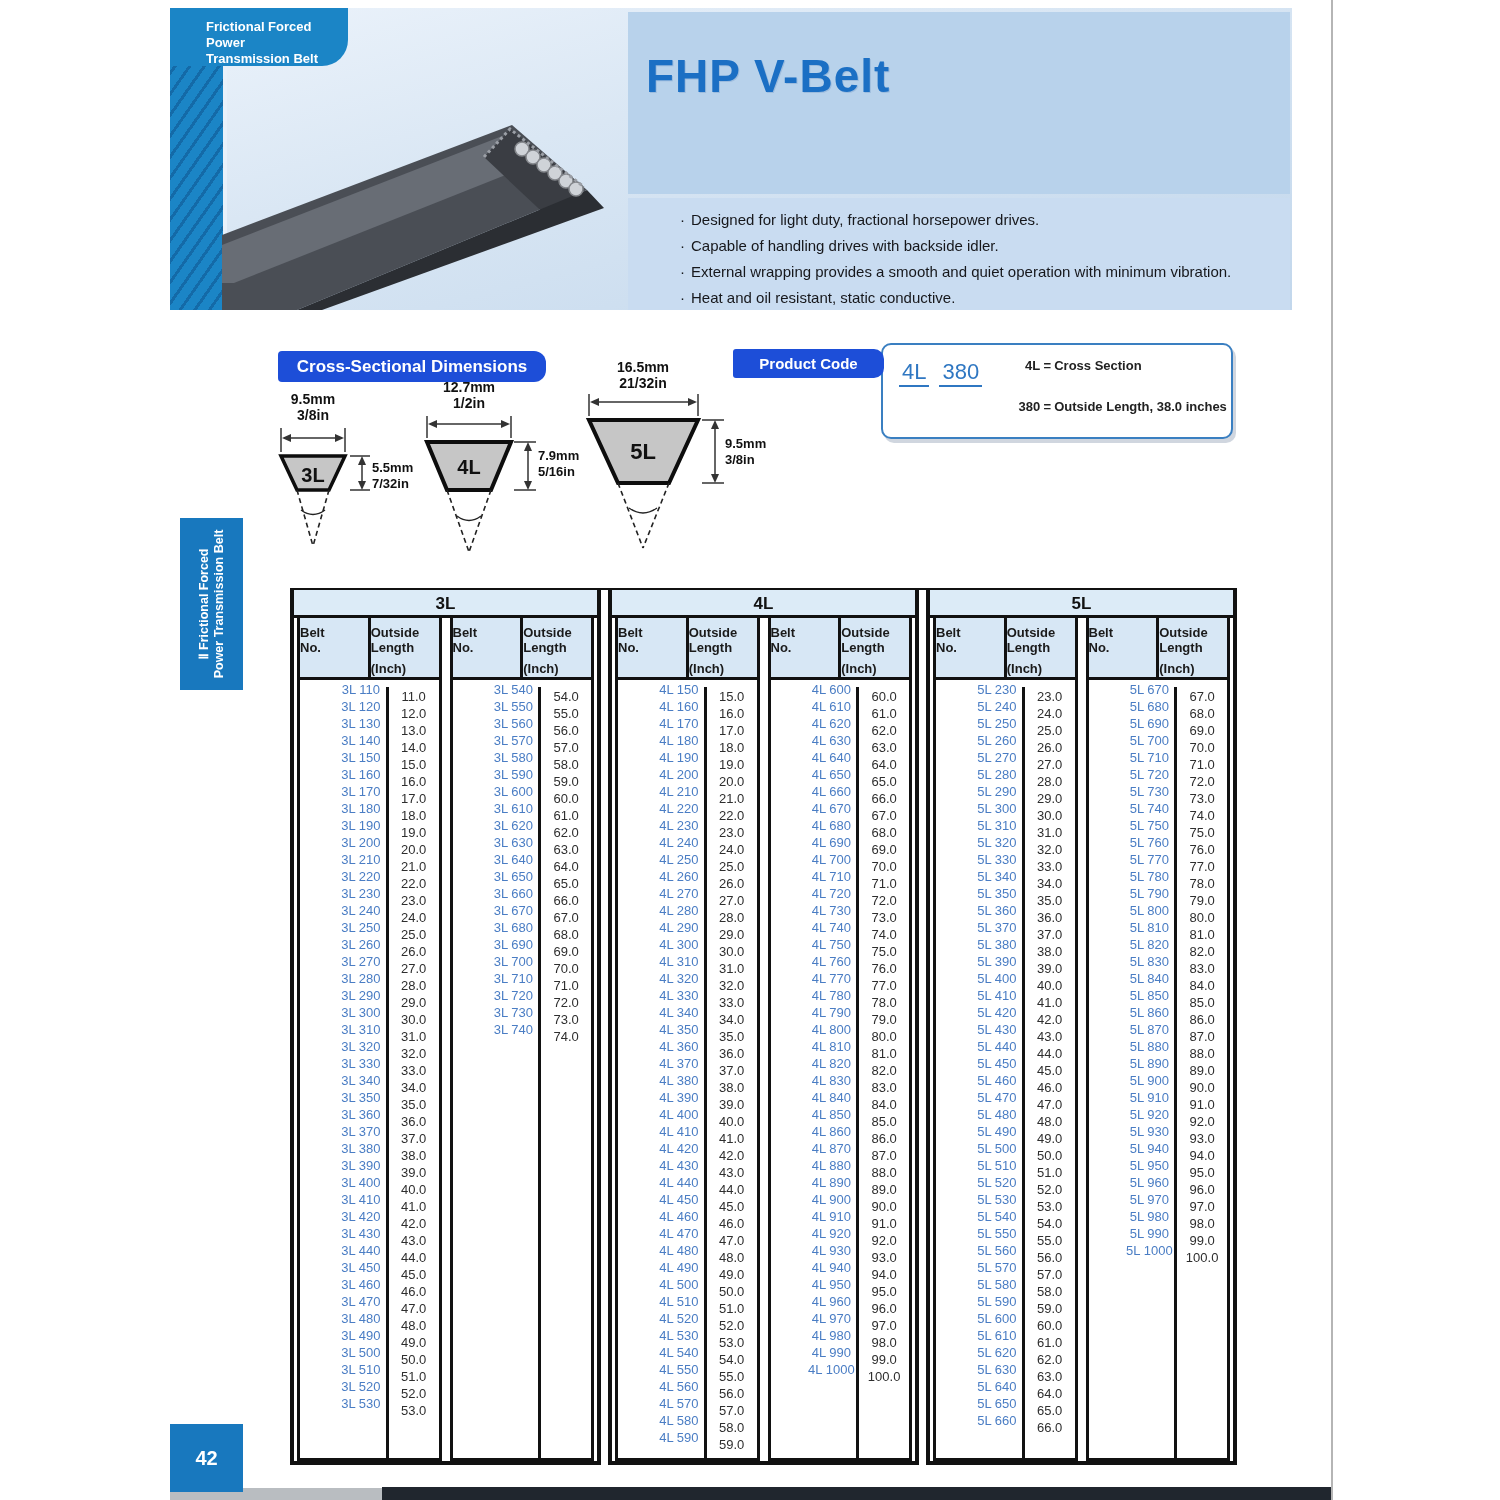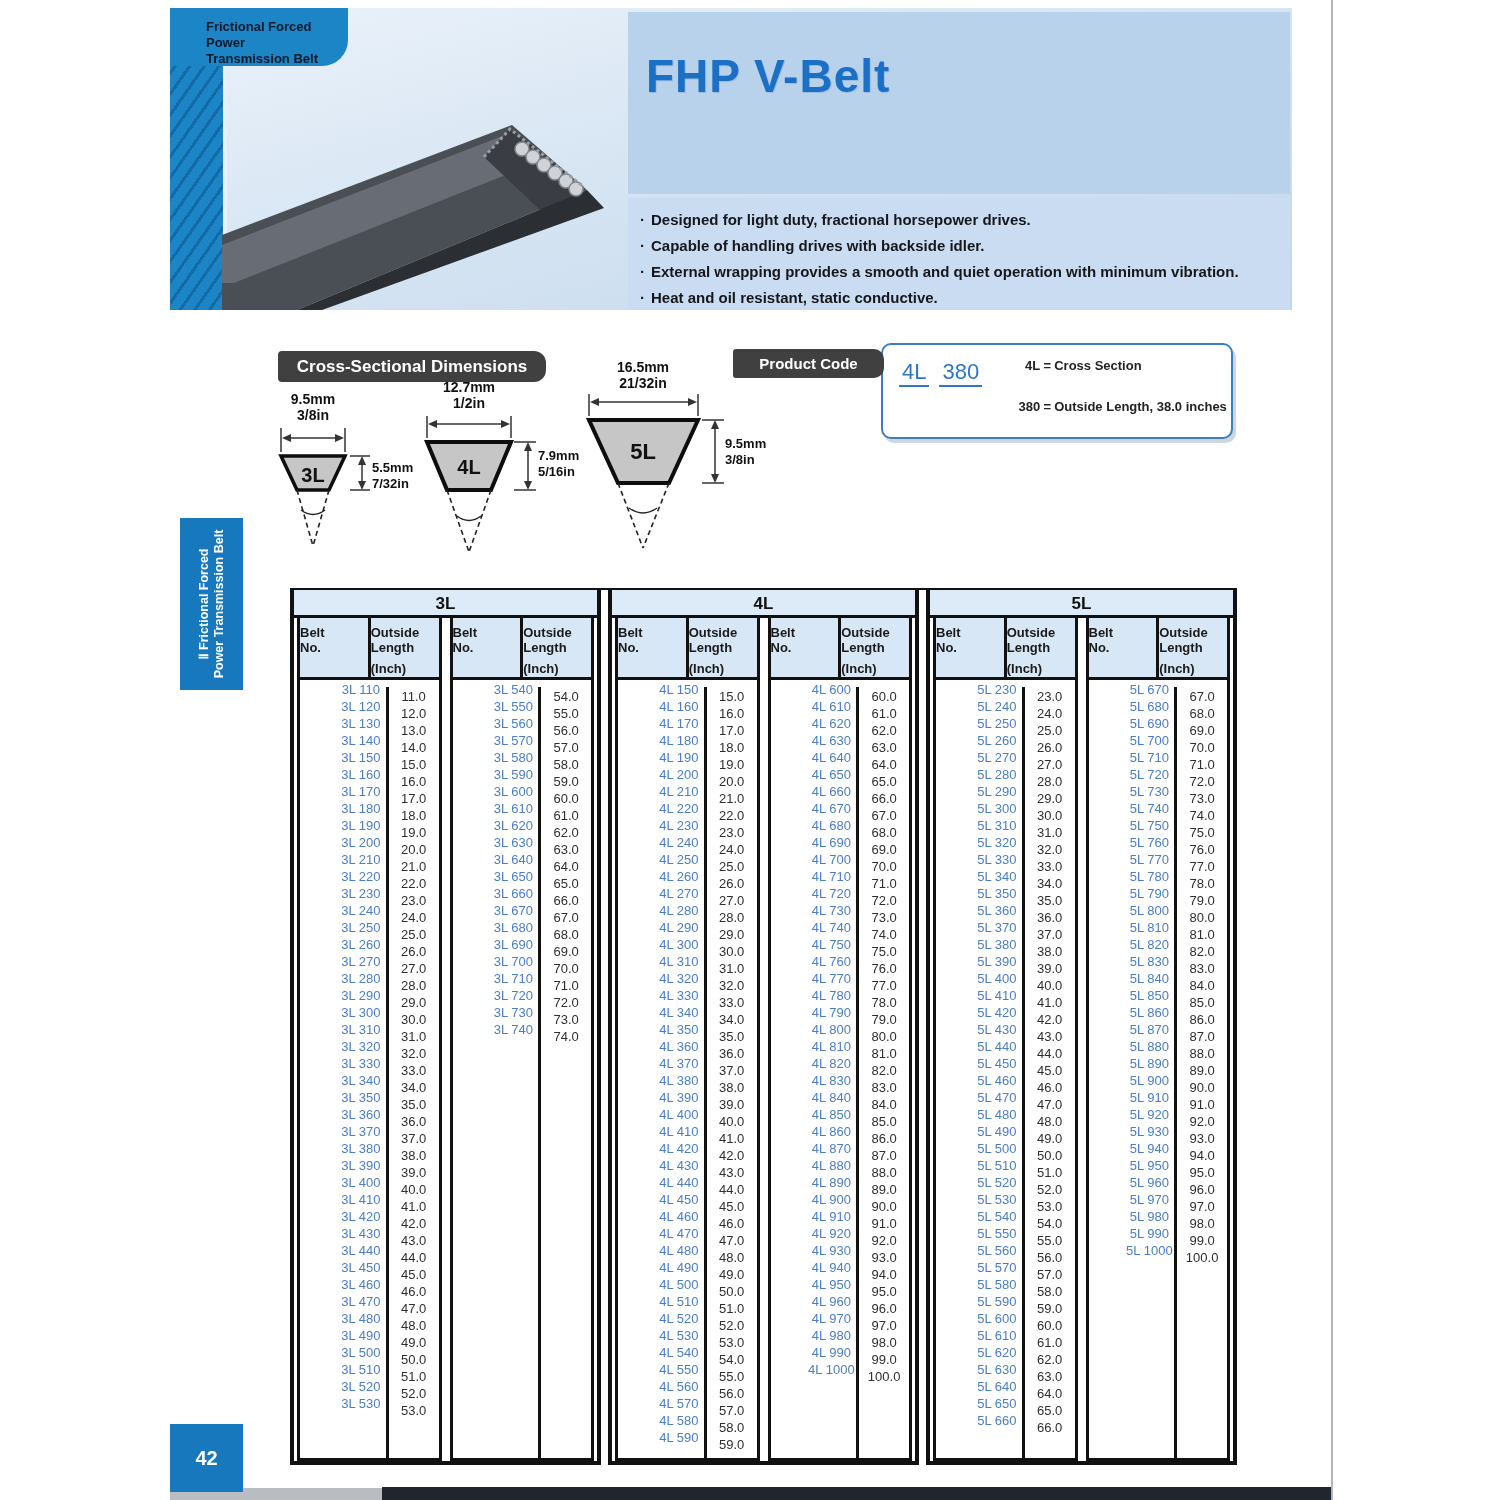--- a/index.html
+++ b/index.html
@@ -8,32 +8,32 @@
   .abs { position:absolute; }
 
   
   #banner { left:170px; top:8px; width:1122px; height:302px;
             background:linear-gradient(165deg,#ecf3fb 0%,#dae7f4 38%,#c2d7ec 100%); }
   #hatch-band { left:170px; top:8px; width:57px; height:302px; background:#1b85c6; }
   #hatch-band .stripes { position:absolute; inset:0;
       background:repeating-linear-gradient(125deg, rgba(8,62,118,0.38) 0 3px, transparent 3px 12px); }
   #hatch-band .edge { position:absolute; right:0; top:0; width:4px; height:100%; background:#e8f1fa; }
   #top-tab { left:170px; top:8px; width:178px; height:58px; background:#1b85c6;
-             border-radius:0 0 26px 0; z-index:3; color:#0f172a; font-weight:bold;
+             border-radius:0 0 26px 0; z-index:3; color:#ffffff; font-weight:bold;
              font-size:13px; line-height:16px; padding:11px 0 0 36px; }
   #title-panel { left:628px; top:12px; width:662px; height:182px; background:#b8d2eb; }
   #page-title { left:646px; top:49px; font-size:46px; font-weight:bold; color:#1b6fc4;
                 letter-spacing:1px; text-shadow:1px 1px 0 #9dbcdd; }
   #bullets-panel { left:628px; top:198px; width:662px; height:112px; background:#c9dcf1;
                    padding:9px 10px 0 12px; }
-  .bullet { font-size:15px; font-weight:bold; color:#16171b; line-height:26px; white-space:nowrap; }
+  .bullet { font-size:15px; font-weight:normal; color:#16171b; line-height:26px; white-space:nowrap;margin-left:40px; }
   .bullet .dot { margin-right:6px; }
 
   
-  .blue-heading { background:#404040; color:#fff; font-weight:bold; text-align:center;
+  .blue-heading { background:#1d4ed8; color:#fff; font-weight:bold; text-align:center;
                   border-radius:4px 12px 12px 4px; z-index:2; }
   #cross-heading { left:278px; top:351px; width:268px; height:31px; font-size:17px; line-height:31px; }
   #product-heading { left:733px; top:349px; width:151px; height:29px; font-size:15px; line-height:29px;
                      border-radius:3px 10px 10px 3px; }
   #product-box { left:881px; top:343px; width:352px; height:96px; background:#fff;
                  border:2px solid #3a7fc1; border-radius:10px; display:flex;
                  box-shadow:3px 4px 0 rgba(150,165,185,0.45); z-index:1; }
   #product-box .code { padding:14px 0 0 16px; font-size:22px; color:#2f77c2; white-space:nowrap; }
   #product-box .code span { border-bottom:2px solid #2f77c2; padding:0 3px 1px 3px; margin-right:10px; }
   #product-box .legend { padding-top:13px; margin-left:14px; display:grid;

